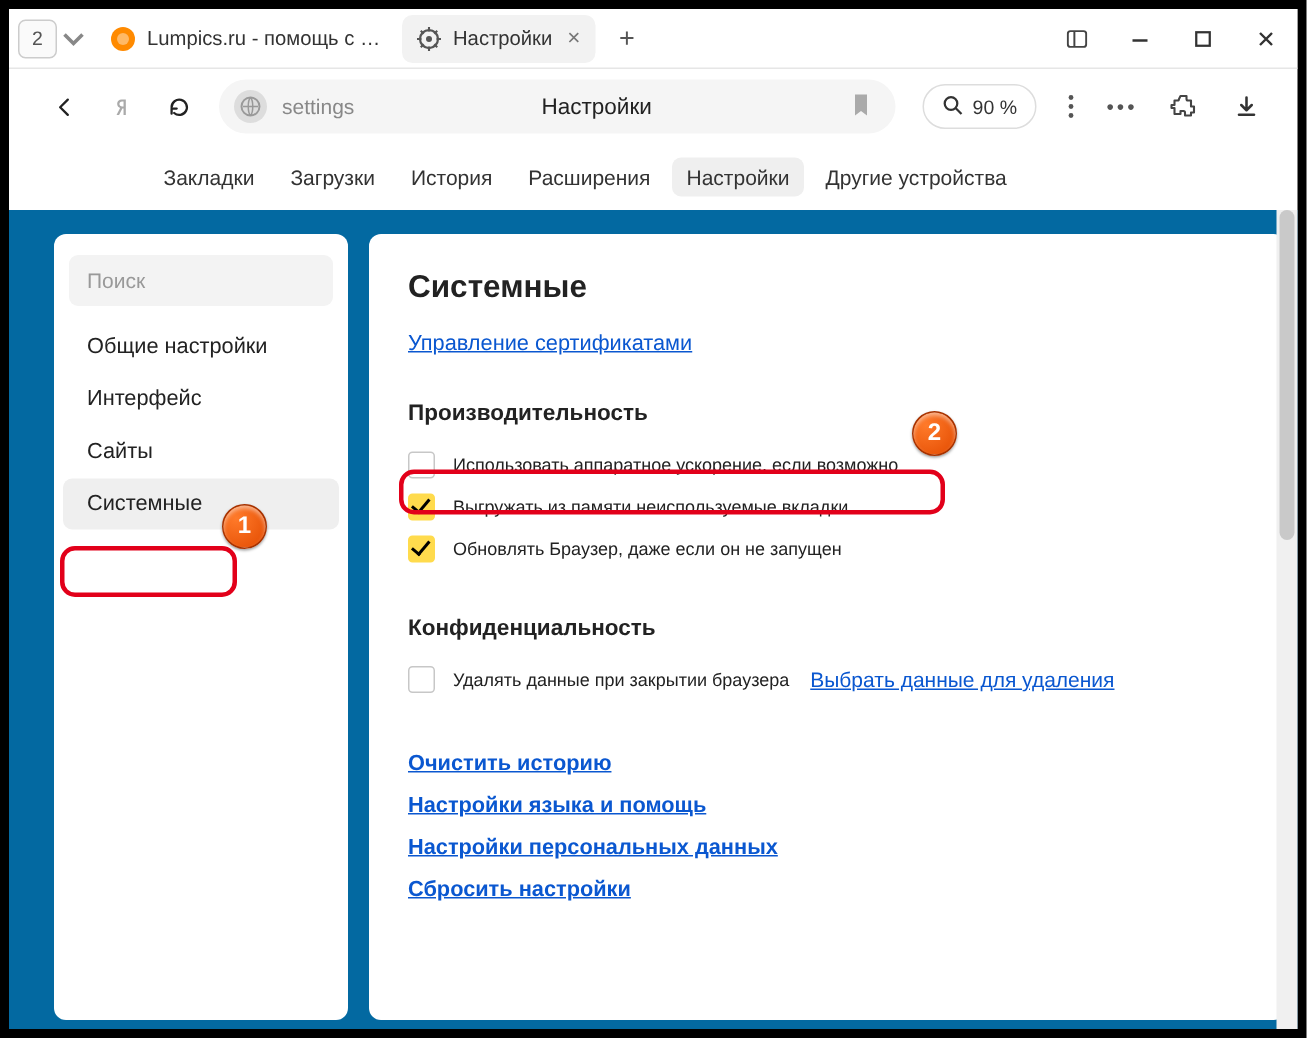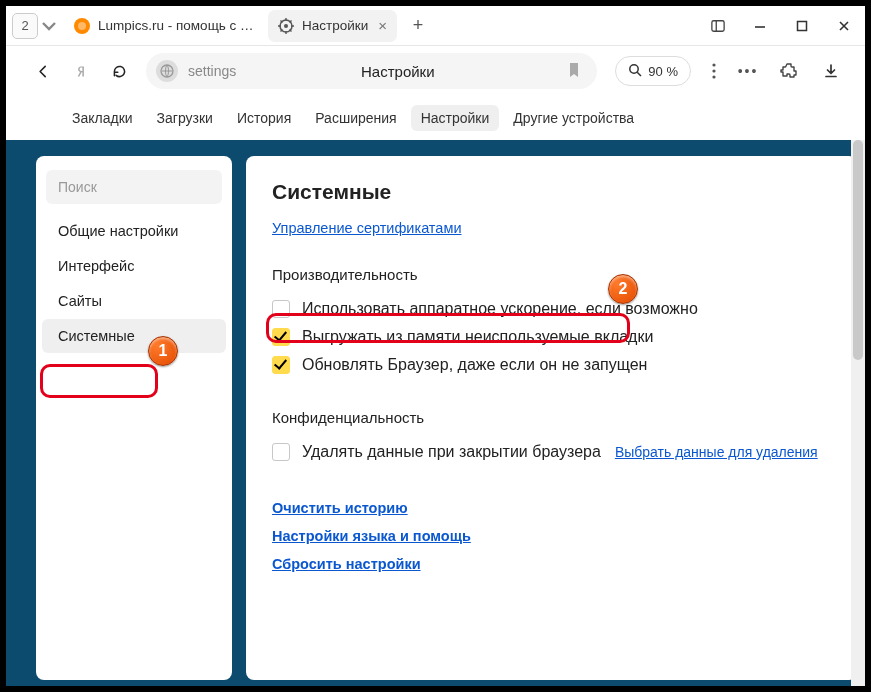--- a/index.html
+++ b/index.html
@@ -80,30 +80,30 @@
     height:30px;border:1px solid #ddd;border-radius:16px;
     display:flex;align-items:center;padding:0 12px;font-size:13px;color:#333;margin-left:8px;
   }
   .zoom-pill .lens{margin-right:6px;}
   .kebab{width:26px;display:flex;align-items:center;justify-content:center;color:#555;margin-left:6px;}
   .more{width:30px;display:flex;align-items:center;justify-content:center;color:#555;letter-spacing:2px;margin-left:2px;}
   .ext,.dl{width:32px;display:flex;align-items:center;justify-content:center;color:#444;margin-left:6px;}
   
   .subnav{
     height:44px;display:flex;align-items:center;gap:4px;
-    padding:0 0 0 56px;font-size:14px;
+    padding:0 0 0 93px;font-size:14px;
   }
   .subnav .item{
     padding:5px 10px;border-radius:6px;color:#333;
   }
   .subnav .item.active{background:#efefef;}
   
   .content{
     position:absolute;left:0;right:0;top:134px;bottom:0;
-    background:#0c4a6e;
+    background:#0369a1;
     display:flex;
     padding:16px 8px 6px 30px;
     gap:14px;
     align-items:center;
   }
   .sidebar{
     width:196px;background:#fff;border-radius:8px;padding:8px 0 14px 0;
     height:100%;
     position:relative;
   }
@@ -114,31 +114,31 @@
   .side-item{
     padding:9px 16px;color:#222;border-radius:6px;margin:1px 6px;cursor:pointer;font-size:14.5px;
   }
   .side-item.active{background:#efefef;}
   .pane{
     flex:1;background:#fff;border-radius:8px;padding:20px 26px;height:100%;
     overflow:hidden;position:relative;
   }
   h1{font-size:21px;font-weight:700;margin:4px 0 16px 0;}
   .link{color:#0a57d0;font-size:14.5px;}
-  h2{font-size:15px;font-weight:400;margin:30px 0 12px 0;}
+  h2{font-size:15px;font-weight:700;margin:30px 0 12px 0;}
   .row{display:flex;align-items:center;padding:5px 0;}
   .cb{
     width:18px;height:18px;border:1.5px solid #c7c7c7;border-radius:3px;margin-right:12px;flex:0 0 18px;
     position:relative;background:#fff;
   }
   .cb.checked{background:#ffdb4d;border-color:#ffdb4d;}
   .cb.checked::after{
     content:"";position:absolute;left:4px;top:0px;width:5px;height:10px;border:solid #000;border-width:0 2.2px 2.2px 0;transform:rotate(40deg);
   }
-  .row .txt{font-size:16px;color:#222;}
+  .row .txt{font-size:12px;color:#222;}
   .link-list{margin-top:28px;}
   .link-list .link{display:block;padding:6px 0;font-weight:600;font-size:14.5px;}
   .inline-link{color:#0a57d0;margin-left:14px;}
   
   .callout{position:absolute;border:3px solid #e2001a;border-radius:10px;pointer-events:none;}
   .badge{
     position:absolute;width:30px;height:30px;border-radius:50%;
     background:radial-gradient(circle at 30% 30%, #ff7a2a, #e24a00);
     border:1px solid #a63200;
     color:#fff;font-weight:700;display:flex;align-items:center;justify-content:center;
@@ -309,20 +309,21 @@
       <h2>Конфиденциальность</h2>
       <div class="row">
         <span id="priv-cb" class="cb"></span>
         <span class="txt">Удалять данные при закрытии браузера</span>
         <a class="inline-link" href="#">Выбрать данные для удаления</a>
       </div>
 
       <div class="link-list" id="link-list">
           <a class="link" href="#">Очистить историю</a>
           <a class="link" href="#">Настройки языка и помощь</a>
+          <a class="link" href="#">Настройки персональных данных</a>
           <a class="link" href="#">Сбросить настройки</a>
         </div>
 
       <div class="callout" style="left:20px;top:157px;width:364px;height:30px;"></div>
       <div class="badge" style="left:362px;top:118px;">2</div>
     </div>
   </div>
 
   <div class="scroll-track">
     <div class="scroll-thumb"></div>

